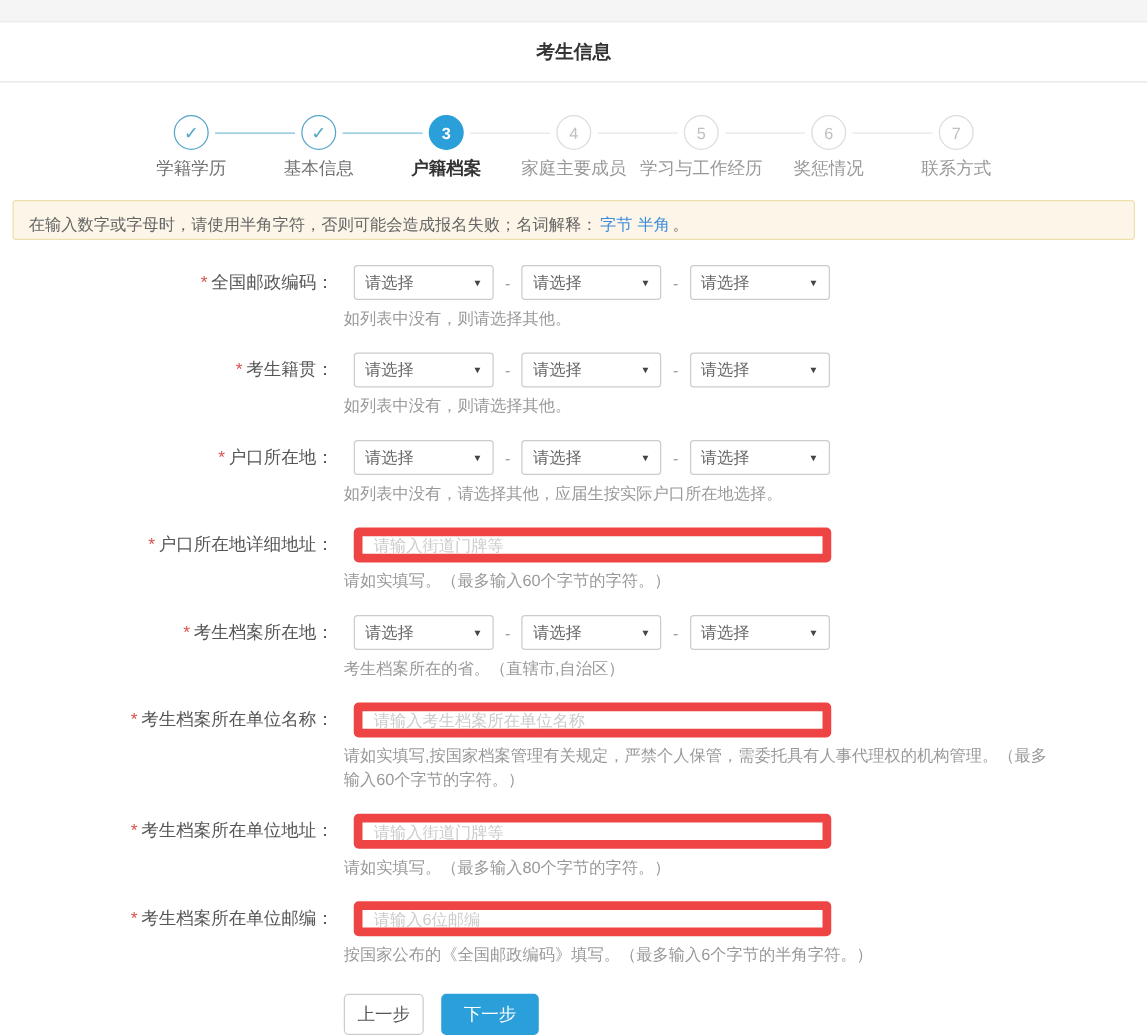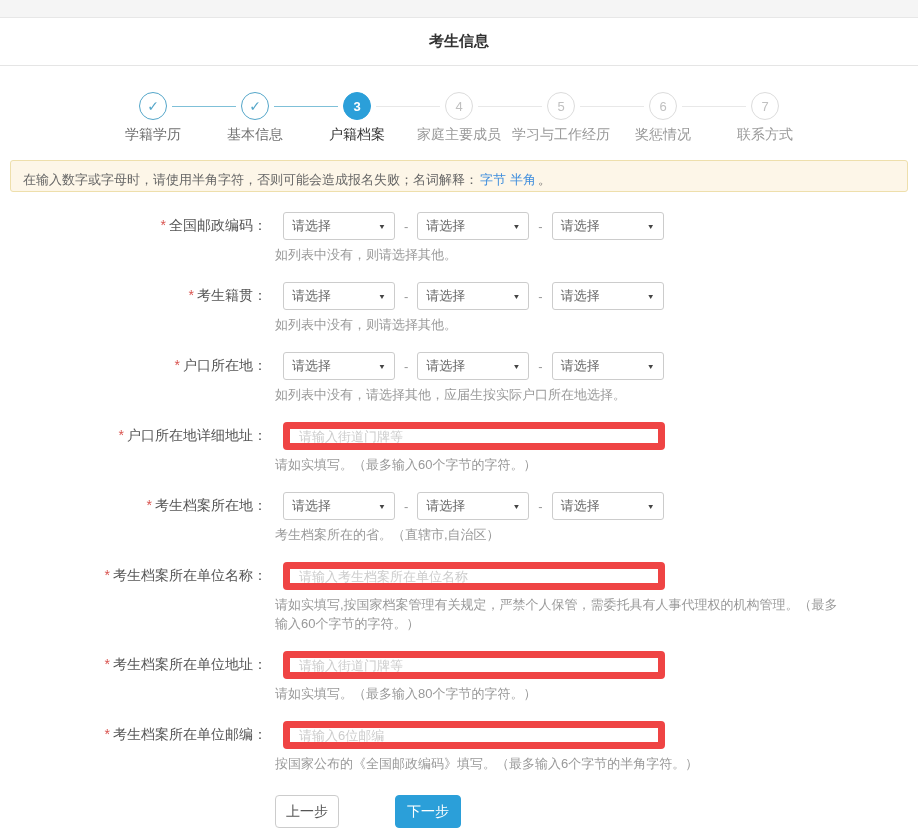--- a/index.html
+++ b/index.html
@@ -17,21 +17,21 @@
     width:calc(100% - 38px); height:1px; background:#e8e8e8; }
   .step:last-child::after { display:none; }
   .step.done::after { background:#7fc0d8; }
   .circle { width:28px; height:28px; border-radius:50%; border:1px solid #dcdcdc;
     display:flex; align-items:center; justify-content:center; background:#fff;
     font-size:13px; color:#c0c0c0; }
   .step.done .circle { border-color:#54a6c9; color:#54a6c9; font-size:14px; }
   .step.active .circle { background:#2b9fd9; border-color:#2b9fd9; color:#fff; font-weight:bold; }
   .slabel { margin-top:6px; font-size:14px; color:#999; white-space:nowrap; }
   .step.done .slabel { color:#707070; }
-  .step.active .slabel { color:#333; font-weight:normal; }
+  .step.active .slabel { color:#333; font-weight:bold; }
 
   
   .notice { margin:0 10px; background:#fdf6e8; border:1px solid #eedfac; border-radius:3px;
     height:32px; line-height:30px; padding:4px 12px; font-size:13px; color:#666; }
   .notice a { color:#3e8ddd; text-decoration:none; margin:0 2px; cursor:pointer; }
 
   
   .form { padding-top:20px; }
   .form-row { margin-bottom:18px; }
   .row-main { display:flex; align-items:center; }
@@ -42,24 +42,24 @@
     display:flex; align-items:center; justify-content:space-between; padding:0 8px; cursor:pointer; }
   .sel-text { font-size:13px; color:#666; }
   .sel-arrow { font-size:8px; color:#444; transform:scaleY(0.9); }
   .dash { color:#999; margin:0 9px; font-size:13px; }
   .txt { width:382px; height:28px; border:7px solid #ef4444; border-radius:4px; padding:0 9px;
     font-size:13px; color:#555; outline:none; font-family:inherit; }
   .txt::placeholder { color:#ccc; }
   .hint { margin-left:275px; margin-top:5px; font-size:13px; color:#999; max-width:572px; line-height:19px; }
 
   
-  .btn-row { padding-left:275px; margin-top:22px; display:flex;gap:42px; }
+  .btn-row { padding-left:275px; margin-top:22px; display:flex; }
   .btn { height:33px; padding:0 10px; font-size:14px; border-radius:4px; cursor:pointer;
     background:#fff; border:1px solid #ccc; color:#555; font-family:inherit; }
-  .btn.primary { background:#2b9fd9; border-color:#2b9fd9; color:#fff; margin-left:14px; padding:0 11px; }
+  .btn.primary { background:#2b9fd9; border-color:#2b9fd9; color:#fff; margin-left:14px; padding:0 17px; }
 </style>
 </head>
 <body>
 
 <div class="topstrip"></div>
 
 <div class="header">
   <div class="page-title">考生信息</div>
 </div>
 

